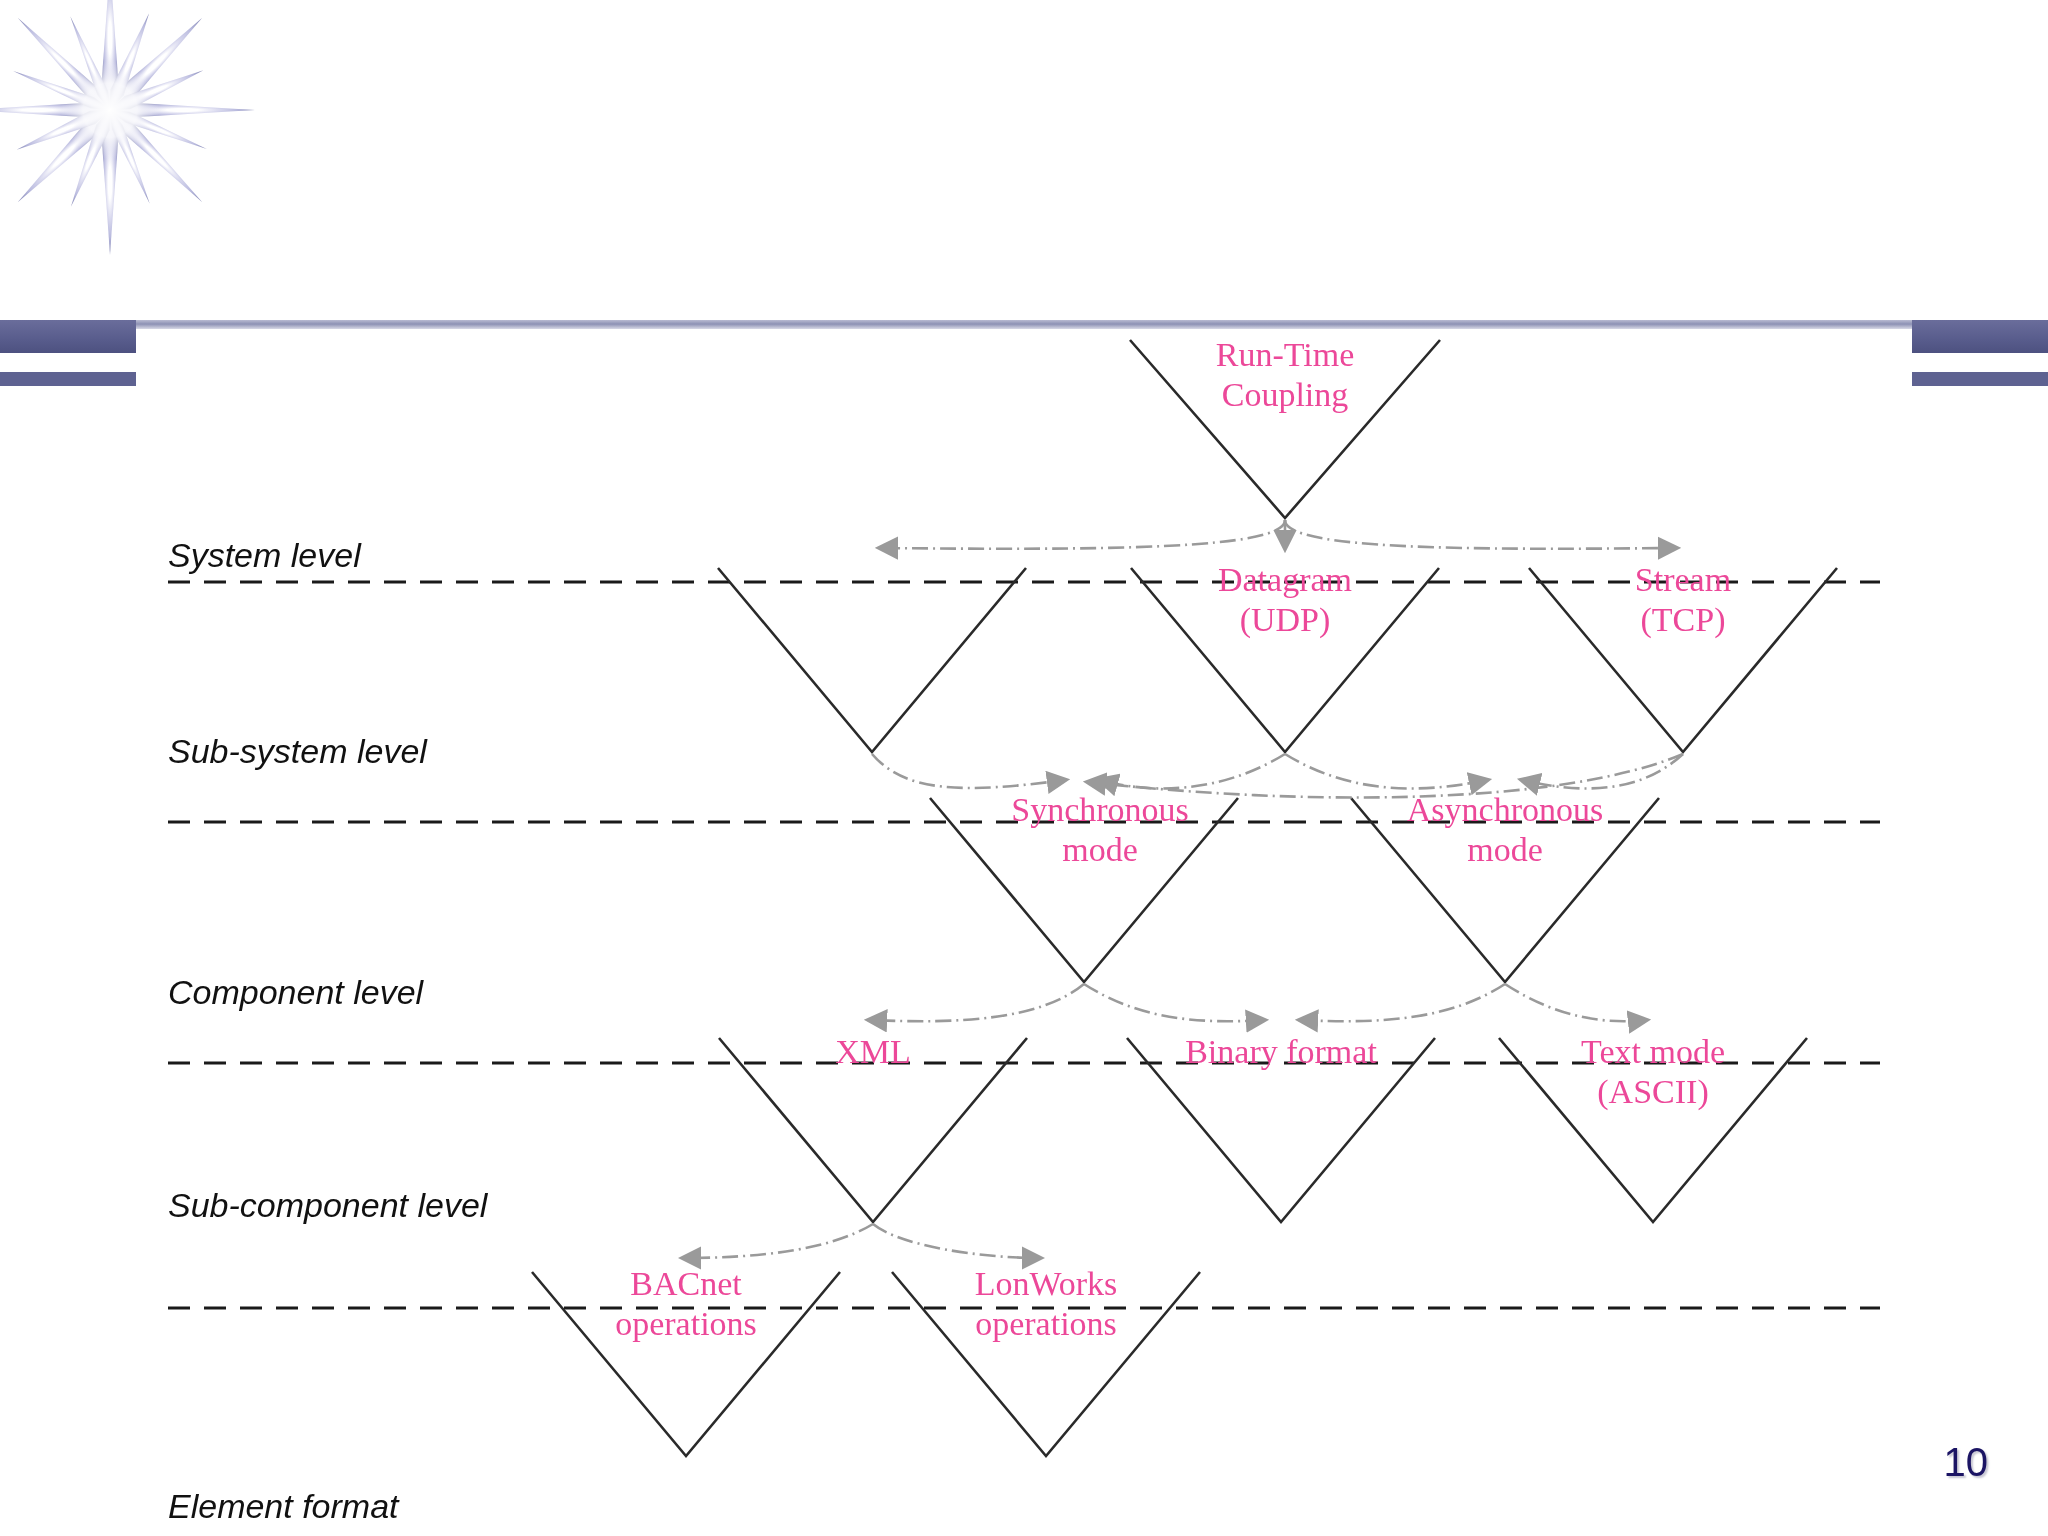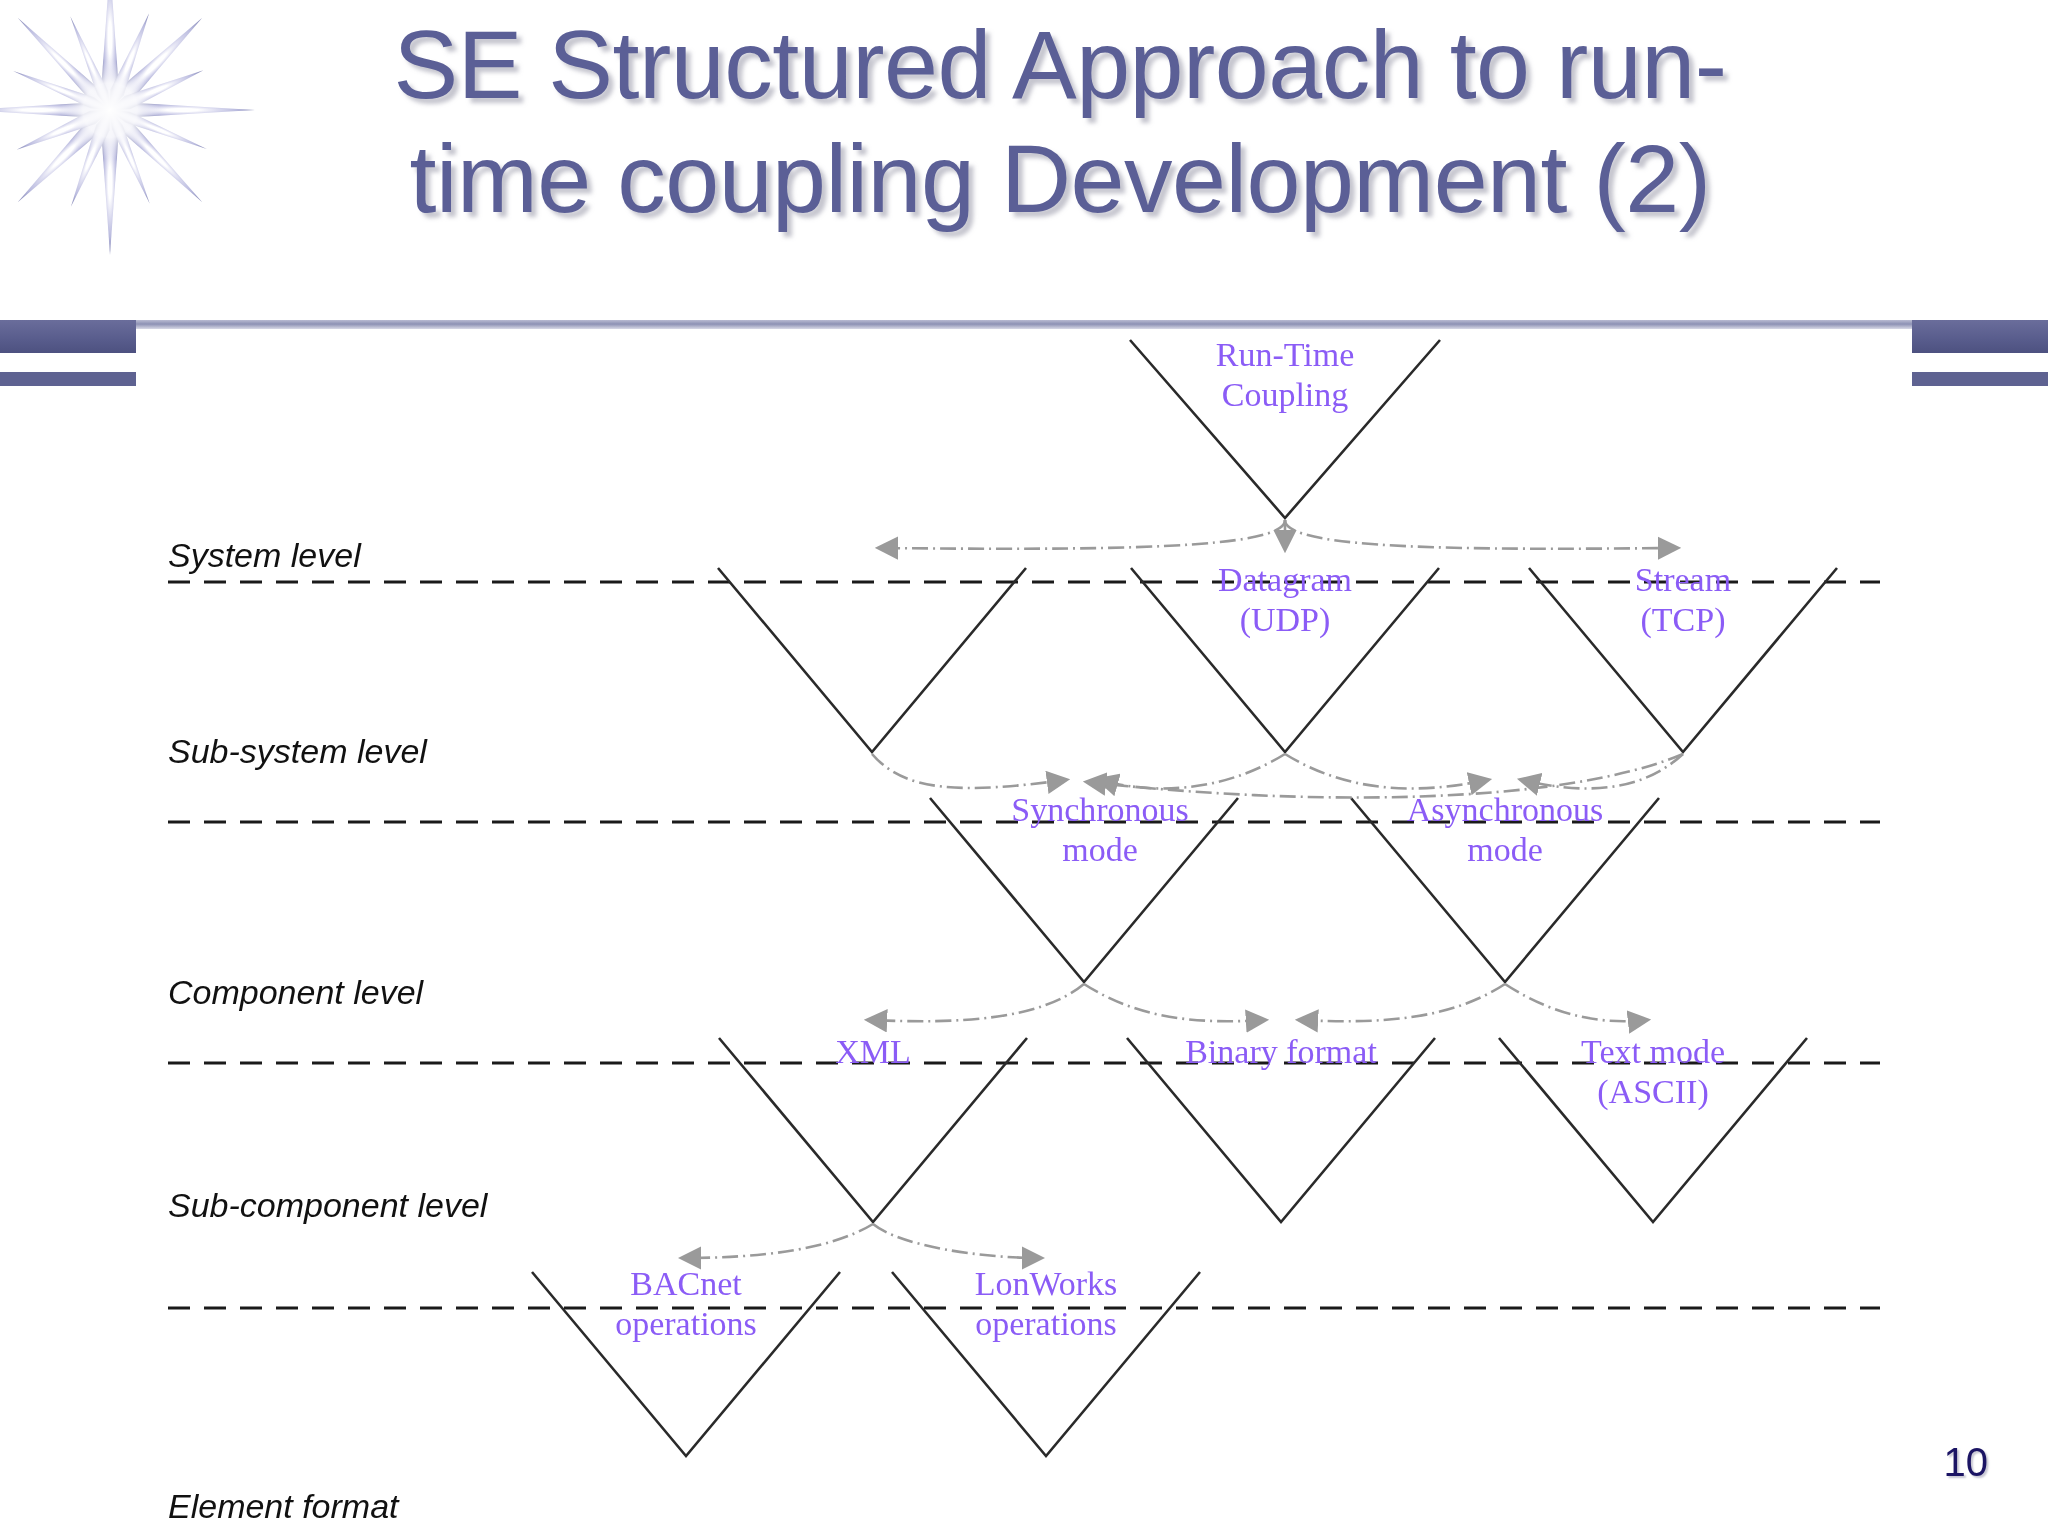--- a/index.html
+++ b/index.html
@@ -90,21 +90,21 @@
     width: 2048px;
     height: 1216px;
   }
 
   
   .node-label {
     position: absolute;
     font-family: "Liberation Serif", serif;
     font-size: 34px;
     line-height: 1.18;
-    color: #8b5cf6;
+    color: #ec4899;
     text-align: center;
     white-space: pre-line;
     transform: translateX(-50%);
   }
 
   
   .level-label {
     position: absolute;
     font-family: "Liberation Sans", sans-serif;
     font-style: italic;
@@ -166,24 +166,20 @@
       <g transform="rotate(67)">
         <polygon points="0,-70 5,-13 0,0 -5,-13"></polygon>
         <polygon points="0,70 5,13 0,0 -5,13"></polygon>
         <polygon points="-70,0 -13,4 0,0 -13,-4"></polygon>
         <polygon points="70,0 13,4 0,0 13,-4"></polygon>
       </g>
       <circle cx="0" cy="0" r="34" fill="url(#coreGrad)"></circle>
     </g>
   </svg>
 
-  <div id="title-block">
-    <div id="slide-title">SE Structured Approach to run-
-time coupling Development (2)</div>
-  </div>
 
   <div id="divider-line"></div>
   <div class="divider-block" id="divider-block-left"></div>
   <div class="divider-block" id="divider-block-right"></div>
   <div class="divider-thin" id="divider-thin-left"></div>
   <div class="divider-thin" id="divider-thin-right"></div>
 
   <div id="diagram-area">
 
     <svg id="diagram-svg" viewBox="0 0 2048 1216" xmlns="http://www.w3.org/2000/svg">

